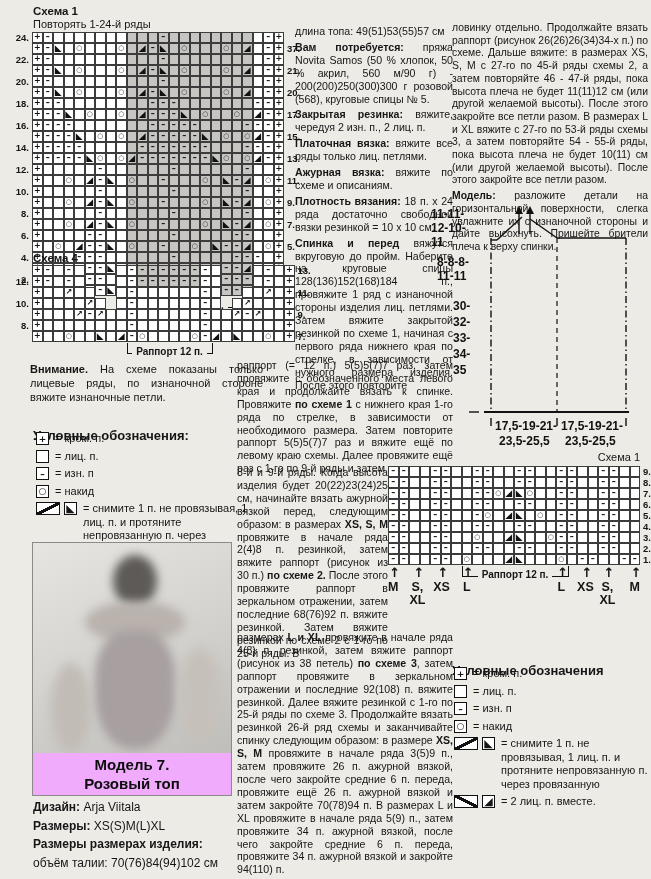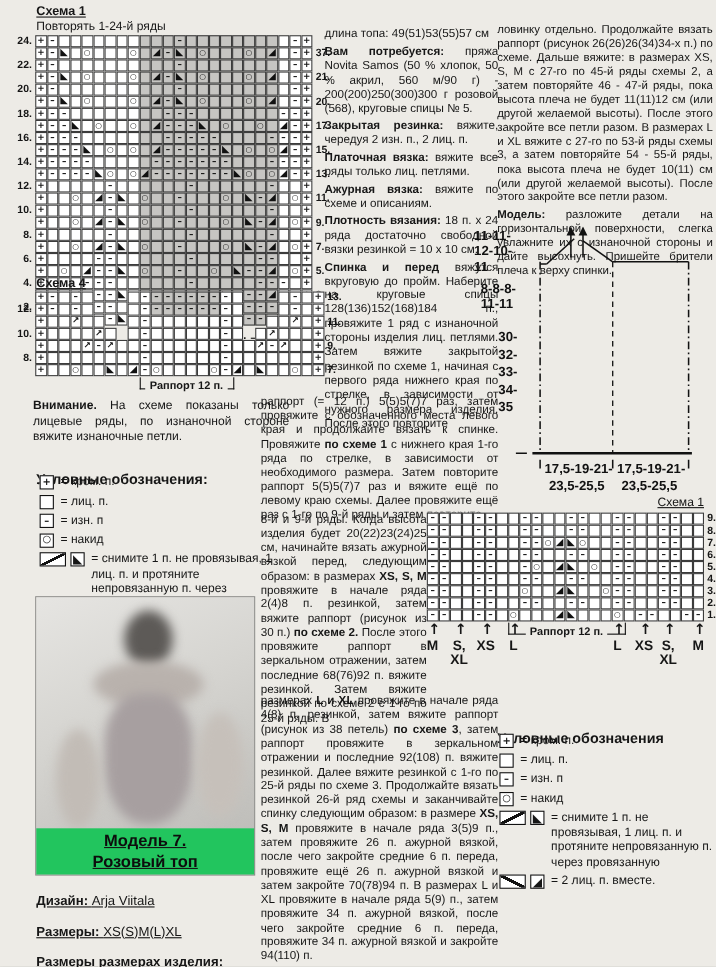--- a/index.html
+++ b/index.html
@@ -1,20 +1,20 @@
 <!DOCTYPE html>
 <html><head>
 <meta charset="utf-8">
 <style>
   html,body{margin:0;padding:0;background:#9a9a98;}
   #page{position:relative;width:651px;height:879px;background:#edebe6;overflow:hidden;
         font-family:"Liberation Sans",sans-serif;color:#161616;margin:0 auto;
         box-shadow:0 0 6px rgba(0,0,0,.5);}
   .abs{position:absolute;}
-  .chart-title{font:700 11.5px "Liberation Sans",sans-serif;text-decoration:underline;}
+  .chart-title{font:700 11.5px "Liberation Sans",sans-serif;}
   .chart-sub{font:400 11px "Liberation Sans",sans-serif;}
   
   .cwrap{position:relative;}
   .cgrid{display:grid;}
   .cc{width:10.5px;height:10.5px;box-sizing:border-box;border:0.8px solid #3c3c3c;
       background:#fff;display:flex;align-items:center;justify-content:center;overflow:hidden;}
   .cc.sh{background:#c6c5c2;}
   .cc.off{border:none;background:transparent;}
   .sy{font:700 8px "DejaVu Sans",sans-serif;line-height:8px;color:#111;}
   .sy.o{font-size:7px;font-weight:400;}
@@ -43,25 +43,25 @@
         display:flex;align-items:center;justify-content:center;font:700 9px "DejaVu Sans",sans-serif;}
   .lbox.wide{width:24px;}
   .lbox.dl{background-image:linear-gradient(to bottom right,transparent 44%,#111 44%,#111 58%,transparent 58%);}
   .lbox.dr{background-image:linear-gradient(to top right,transparent 44%,#111 44%,#111 58%,transparent 58%);}
   .lbox .tg{font-size:11px;line-height:11px;}
   
   .photo{background:#cbc9c5;outline:1px solid #8a8a88;}
   .photo .img{position:absolute;left:0;top:0;right:0;bottom:42px;overflow:hidden;
       background:linear-gradient(155deg,#e6e5e2 0%,#d6d5d1 45%,#bfbeba 100%);}
   .blob{position:absolute;border-radius:50%;filter:blur(5px);}
-  .caption{position:absolute;left:0;bottom:0;width:100%;height:42px;background:#22c55e;
-      display:flex;flex-direction:column;align-items:center;justify-content:center;text-decoration:underline;}
+  .caption{position:absolute;left:0;bottom:0;width:100%;height:42px;background:#f0abfc;
+      display:flex;flex-direction:column;align-items:center;justify-content:center;}
   .caption div{font:700 15px/19px "Liberation Sans",sans-serif;color:#0d0d0d;}
   
-  .info p{margin:12px 0 3px 0;font:400 12px/15.5px "Liberation Sans",sans-serif;text-decoration:underline;}
+  .info p{margin:0 0 3px 0;font:400 12px/15.5px "Liberation Sans",sans-serif;}
   
   svg .solid{stroke:#111;stroke-width:1.4;fill:none;}
   svg .thick{stroke:#111;stroke-width:2.2;fill:none;}
   svg .dd{stroke:#111;stroke-width:1.4;stroke-dasharray:7 3 1.5 3;fill:none;}
   svg .dash{stroke:#111;stroke-width:1.2;stroke-dasharray:5 4;fill:none;}
   svg text{font:700 12px "Liberation Sans",sans-serif;fill:#111;}
 </style>
 </head>
 <body>
 

